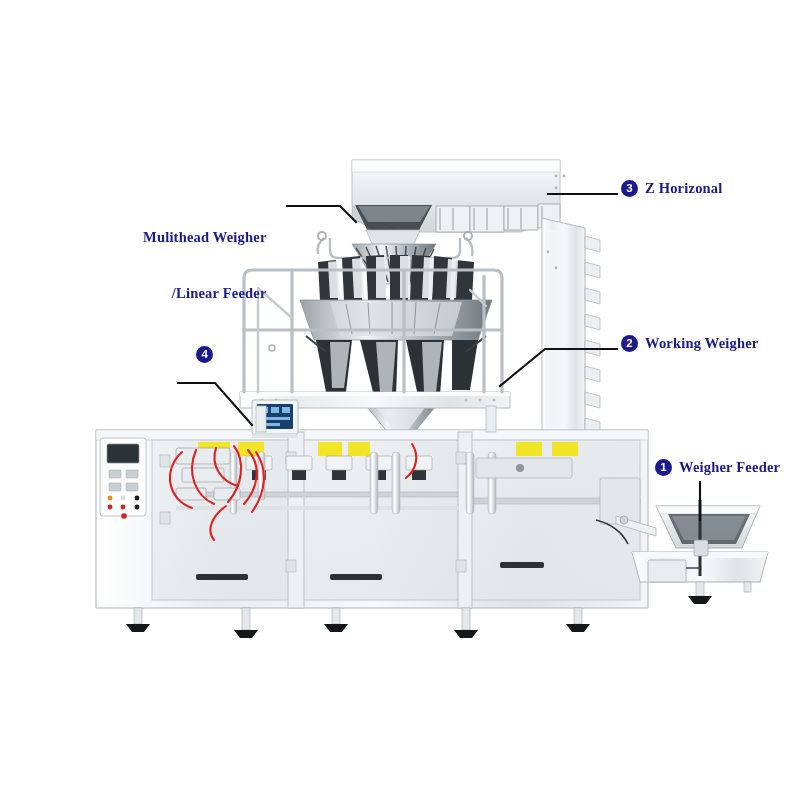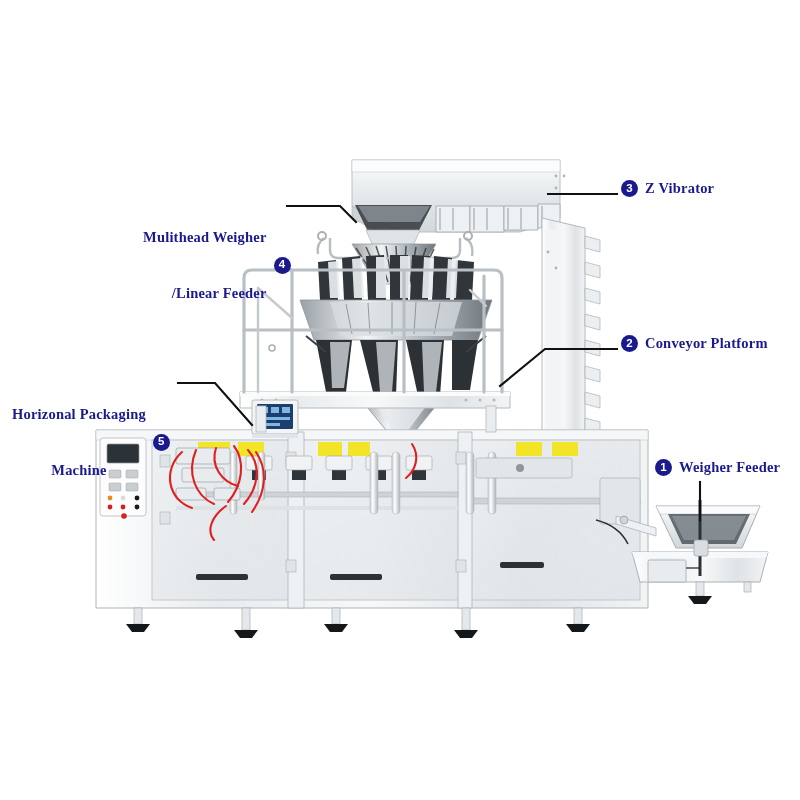--- a/index.html
+++ b/index.html
@@ -13,21 +13,21 @@
   svg.layer{pointer-events:none;}
 
   
   .callout{position:absolute;display:flex;align-items:center;gap:7px;
     color:#1a1a8c;font-weight:bold;font-size:14.5px;line-height:1.28;
     white-space:pre;letter-spacing:.2px;}
   .badge{width:17px;height:17px;border-radius:50%;background:#1a1a8c;
     color:#fff;font-family:"Liberation Sans",sans-serif;font-size:11.5px;
     font-weight:bold;display:flex;align-items:center;justify-content:center;
     flex:0 0 auto;line-height:1;}
-  .cap-left{flex-direction:row;}
+  .cap-left{flex-direction:column;}
   .txt-r{text-align:right;}
 </style>
 </head>
 <body>
 
 <div id="stage">
 
   <svg class="layer" viewBox="0 0 800 800">
     <defs>
       <linearGradient id="steel" x1="0" y1="0" x2="1" y2="0">
@@ -412,37 +412,30 @@
     </g>
   </svg>
 
   <div class="callout" style="left:655px;top:458px;">
     <span class="badge">1</span>
     <span>Weigher Feeder</span>
   </div>
 
   <div class="callout" style="left:621px;top:334px;">
     <span class="badge">2</span>
-    <span>Conveyor Platform</span>
+    <span>Working Weigher</span>
   </div>
 
   <div class="callout" style="left:621px;top:179px;">
     <span class="badge">3</span>
-    <span>Z Vibrator</span>
+    <span>Z Horizonal</span>
   </div>
 
   <div class="callout cap-left" style="left:143px;top:191px;">
     <span class="txt-r">
       <span style="display:block">Mulithead Weigher</span>
       <span style="display:block">/Linear Feeder</span>
     </span>
     <span class="badge">4</span>
   </div>
 
-  <div class="callout cap-left" style="left:12px;top:368px;">
-    <span class="txt-r">
-      <span style="display:block">Horizonal Packaging</span>
-      <span style="display:block;text-align:center">Machine</span>
-    </span>
-    <span class="badge">5</span>
-  </div>
 
 </div>
 
 </body></html>

